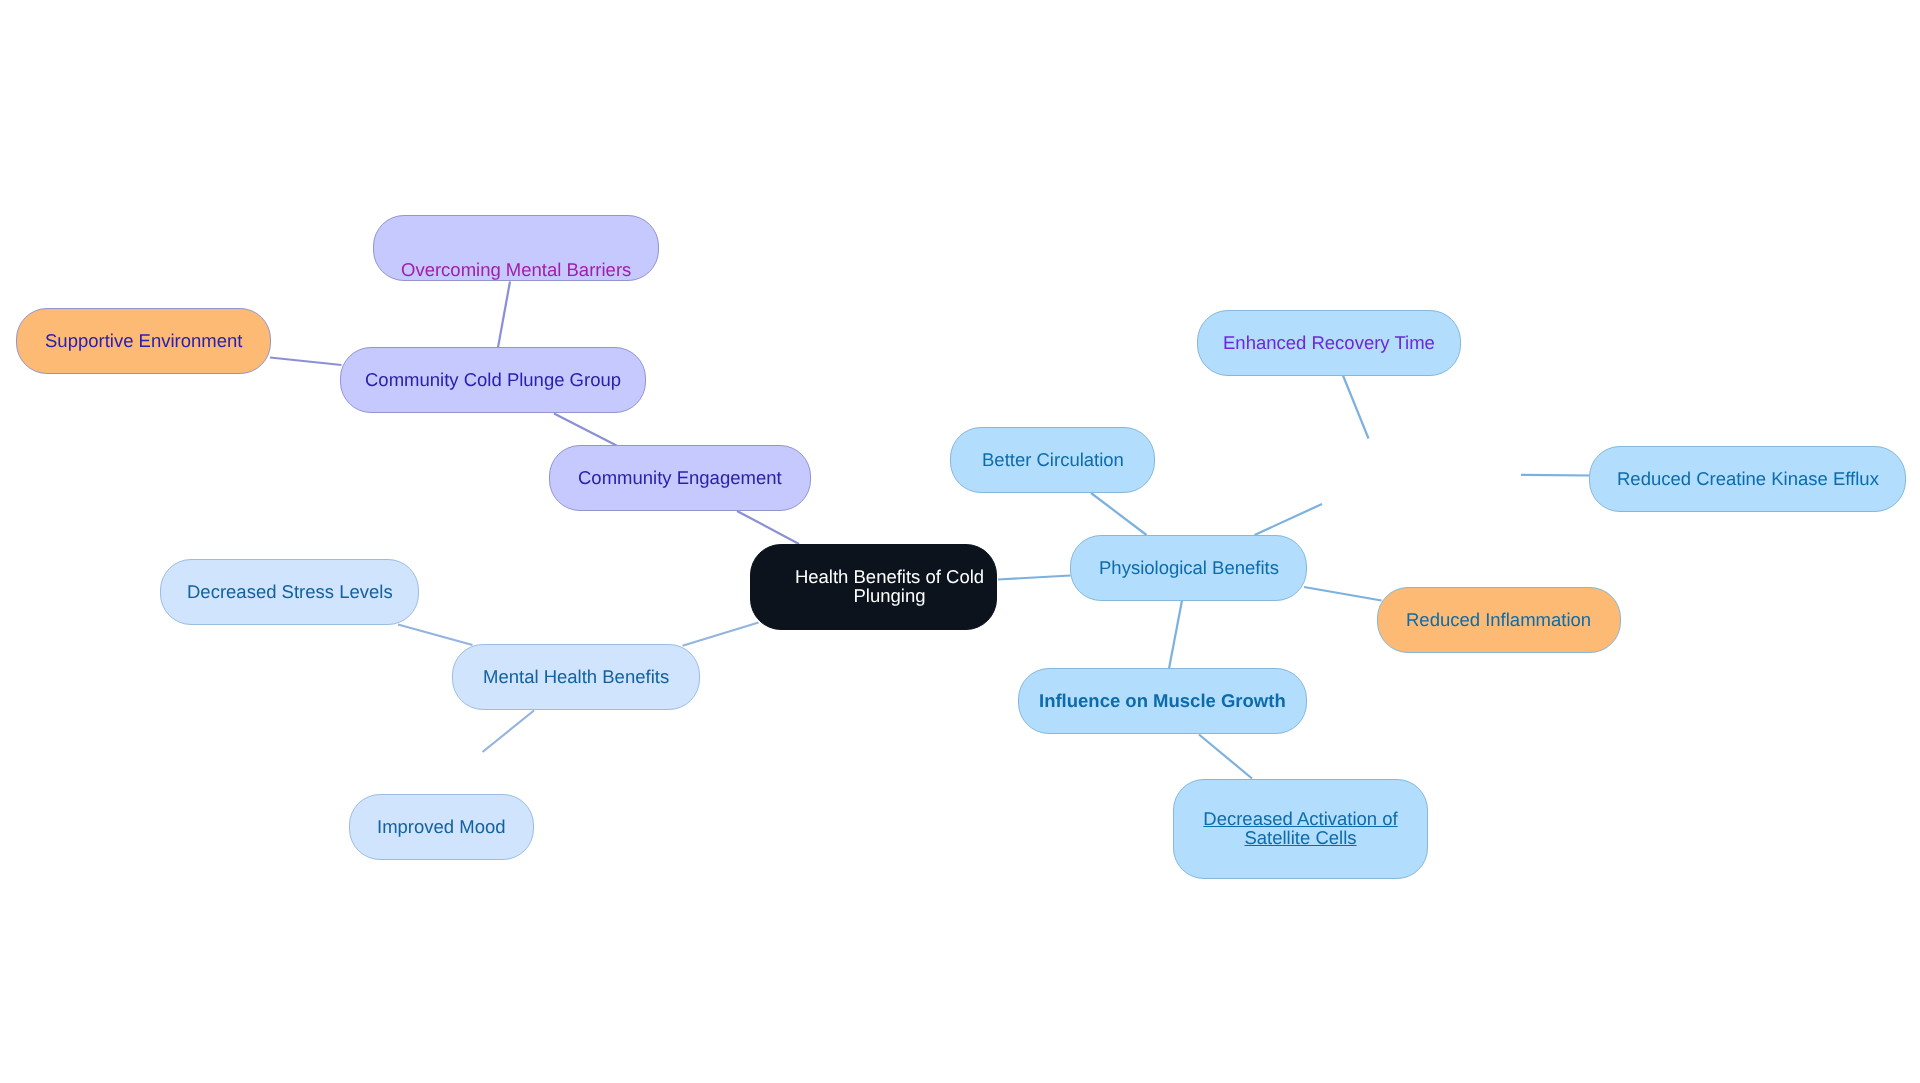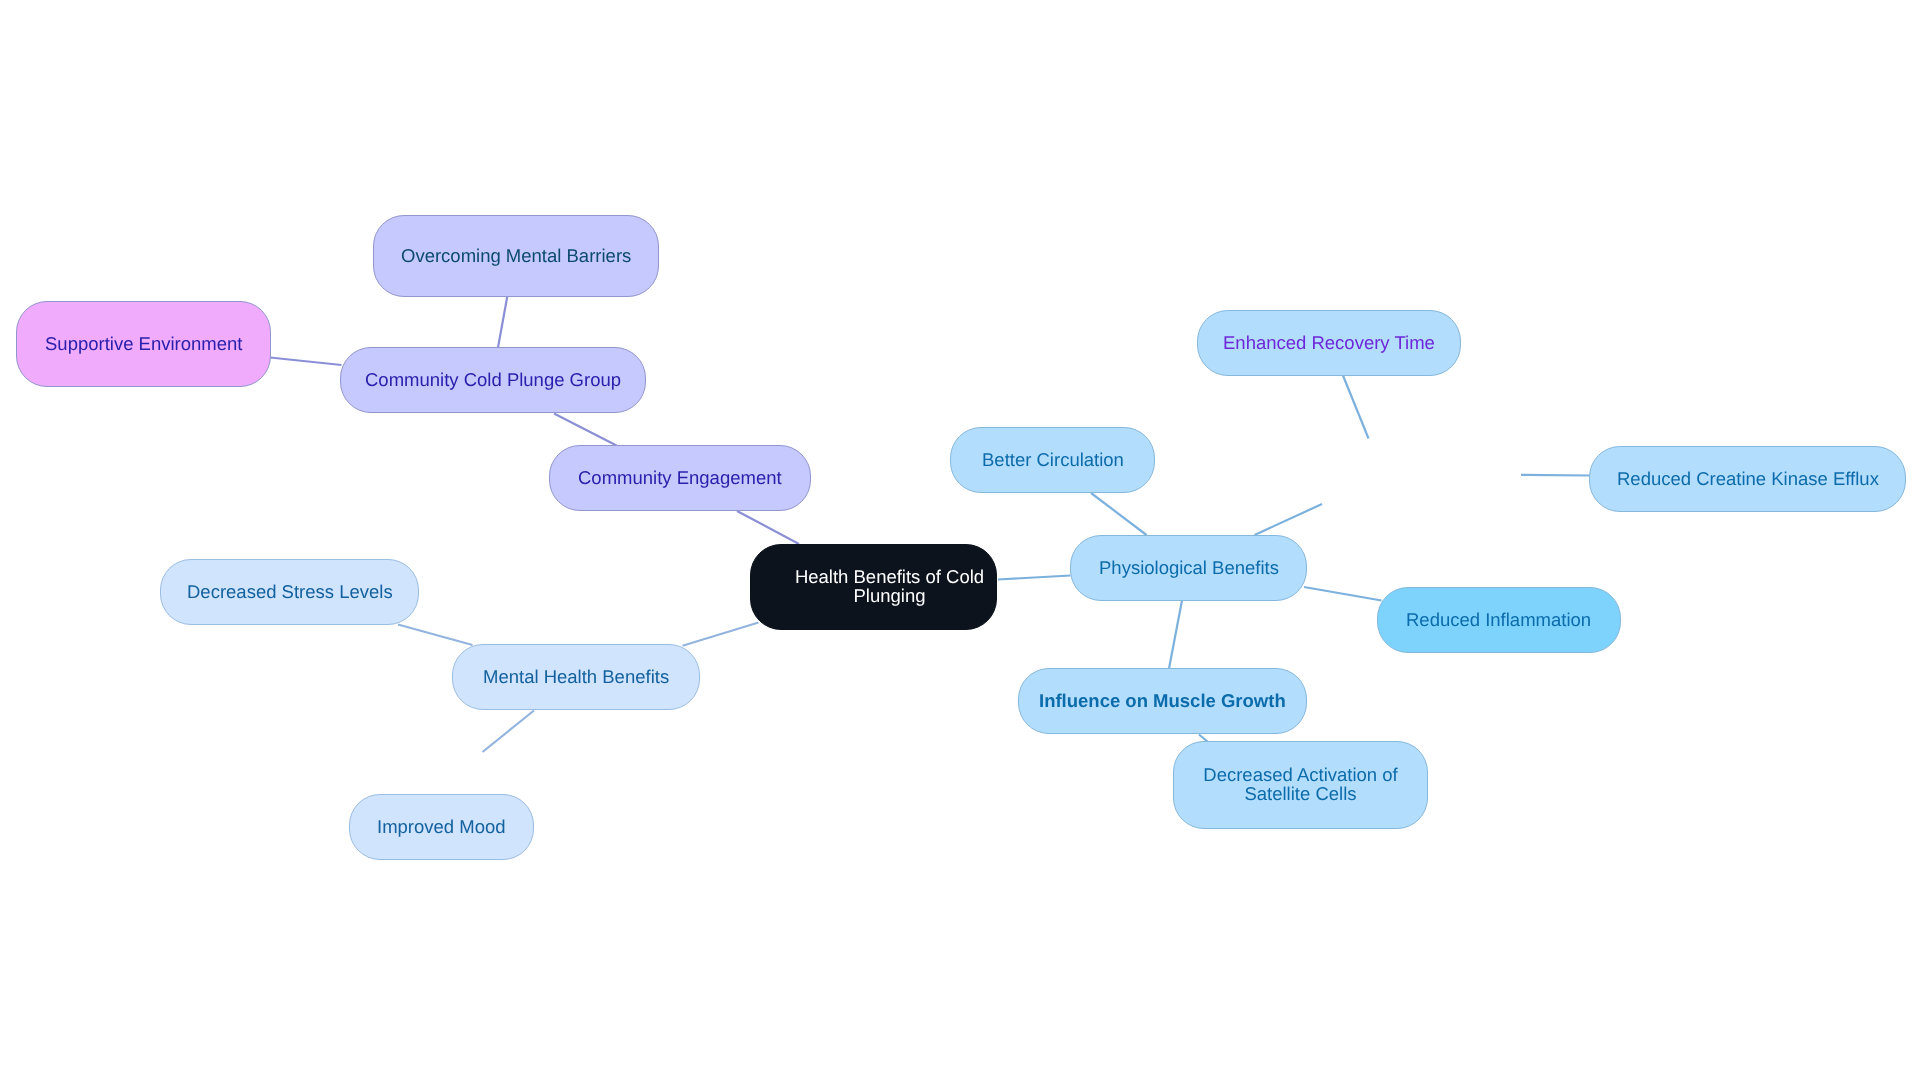--- a/index.html
+++ b/index.html
@@ -41,24 +41,24 @@
 
   <div class="node node-dark" style="left: 750px; top: 544px; width: 247px; height: 86px; background: rgb(12, 19, 29); border-color: rgb(12, 19, 29); color: rgb(255, 255, 255); padding-left: 32px;">
     <span class="node-label">Health Benefits of Cold Plunging</span>
   </div>
   <div class="node node-purple" style="left: 549px; top: 445px; width: 262px; height: 66px; background: rgb(198, 201, 253); border-color: rgb(146, 150, 206); color: rgb(43, 32, 173);">
     <span class="node-label">Community Engagement</span>
   </div>
   <div class="node node-purple" style="left: 340px; top: 347px; width: 306px; height: 66px; background: rgb(198, 201, 253); border-color: rgb(146, 150, 206); color: rgb(43, 32, 173);">
     <span class="node-label">Community Cold Plunge Group</span>
   </div>
-  <div class="node node-purple" style="left: 373px; top: 215px; width: 286px; height: 82px; background: rgb(198, 201, 253); border-color: rgb(146, 150, 206); color: #0c4a6e;">
+  <div class="node node-purple" style="left: 373px; top: 215px; width: 286px; height: 66px; background: rgb(198, 201, 253); border-color: rgb(146, 150, 206); color: #a21caf; align-items: flex-end;">
     <span class="node-label">Overcoming Mental Barriers</span>
   </div>
-  <div class="node node-purple" style="left: 16px; top: 301px; width: 255px; height: 86px; background: #f0abfc; border-color: rgb(146, 150, 206); color: rgb(43, 32, 173);">
+  <div class="node node-purple" style="left: 16px; top: 308px; width: 255px; height: 66px; background: #fdba74; border-color: rgb(146, 150, 206); color: rgb(43, 32, 173);">
     <span class="node-label">Supportive Environment</span>
   </div>
   <div class="node node-lightblue" style="left: 452px; top: 644px; width: 248px; height: 66px; background: rgb(209, 228, 253); border-color: rgb(155, 189, 226); color: rgb(19, 97, 159);">
     <span class="node-label">Mental Health Benefits</span>
   </div>
   <div class="node node-lightblue" style="left: 160px; top: 559px; width: 259px; height: 66px; background: rgb(209, 228, 253); border-color: rgb(155, 189, 226); color: rgb(19, 97, 159);">
     <span class="node-label">Decreased Stress Levels</span>
   </div>
   <div class="node node-lightblue" style="left: 349px; top: 794px; width: 185px; height: 66px; background: rgb(209, 228, 253); border-color: rgb(155, 189, 226); color: rgb(19, 97, 159);">
     <span class="node-label">Improved Mood</span>
@@ -68,23 +68,23 @@
   </div>
   <div class="node node-blue" style="left: 950px; top: 427px; width: 205px; height: 66px; background: rgb(179, 221, 253); border-color: rgb(134, 184, 220); color: rgb(12, 108, 171);">
     <span class="node-label">Better Circulation</span>
   </div>
   <div class="node node-blue" style="left: 1197px; top: 310px; width: 264px; height: 66px; background: rgb(179, 221, 253); border-color: rgb(134, 184, 220); color: #6d28d9;">
     <span class="node-label">Enhanced Recovery Time</span>
   </div>
   <div class="node node-blue" style="left: 1589px; top: 446px; width: 317px; height: 66px; background: rgb(179, 221, 253); border-color: rgb(134, 184, 220); color: rgb(12, 108, 171);">
     <span class="node-label">Reduced Creatine Kinase Efflux</span>
   </div>
-  <div class="node node-blue" style="left: 1377px; top: 587px; width: 244px; height: 66px; background: #7dd3fc; border-color: rgb(134, 184, 220); color: rgb(12, 108, 171);">
+  <div class="node node-blue" style="left: 1377px; top: 587px; width: 244px; height: 66px; background: #fdba74; border-color: rgb(134, 184, 220); color: rgb(12, 108, 171);">
     <span class="node-label">Reduced Inflammation</span>
   </div>
   <div class="node node-blue" style="left: 1018px; top: 668px; width: 289px; height: 66px; background: rgb(179, 221, 253); border-color: rgb(134, 184, 220); color: rgb(12, 108, 171); font-weight: bold;">
     <span class="node-label">Influence on Muscle Growth</span>
   </div>
-  <div class="node node-blue" style="left: 1173px; top: 741px; width: 255px; height: 88px; background: rgb(179, 221, 253); border-color: rgb(134, 184, 220); color: rgb(12, 108, 171);">
+  <div class="node node-blue" style="left: 1173px; top: 779px; width: 255px; height: 100px; background: rgb(179, 221, 253); border-color: rgb(134, 184, 220); color: rgb(12, 108, 171); text-decoration: underline;">
     <span class="node-label">Decreased Activation of Satellite Cells</span>
   </div>
 
 </div>
 
 </body></html>

